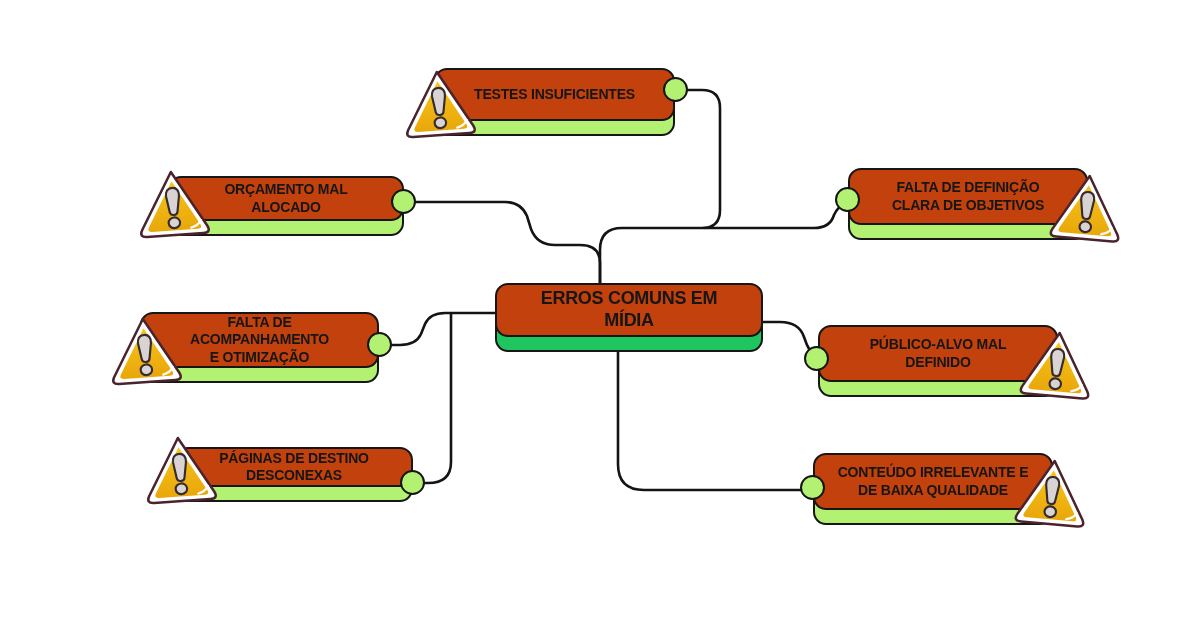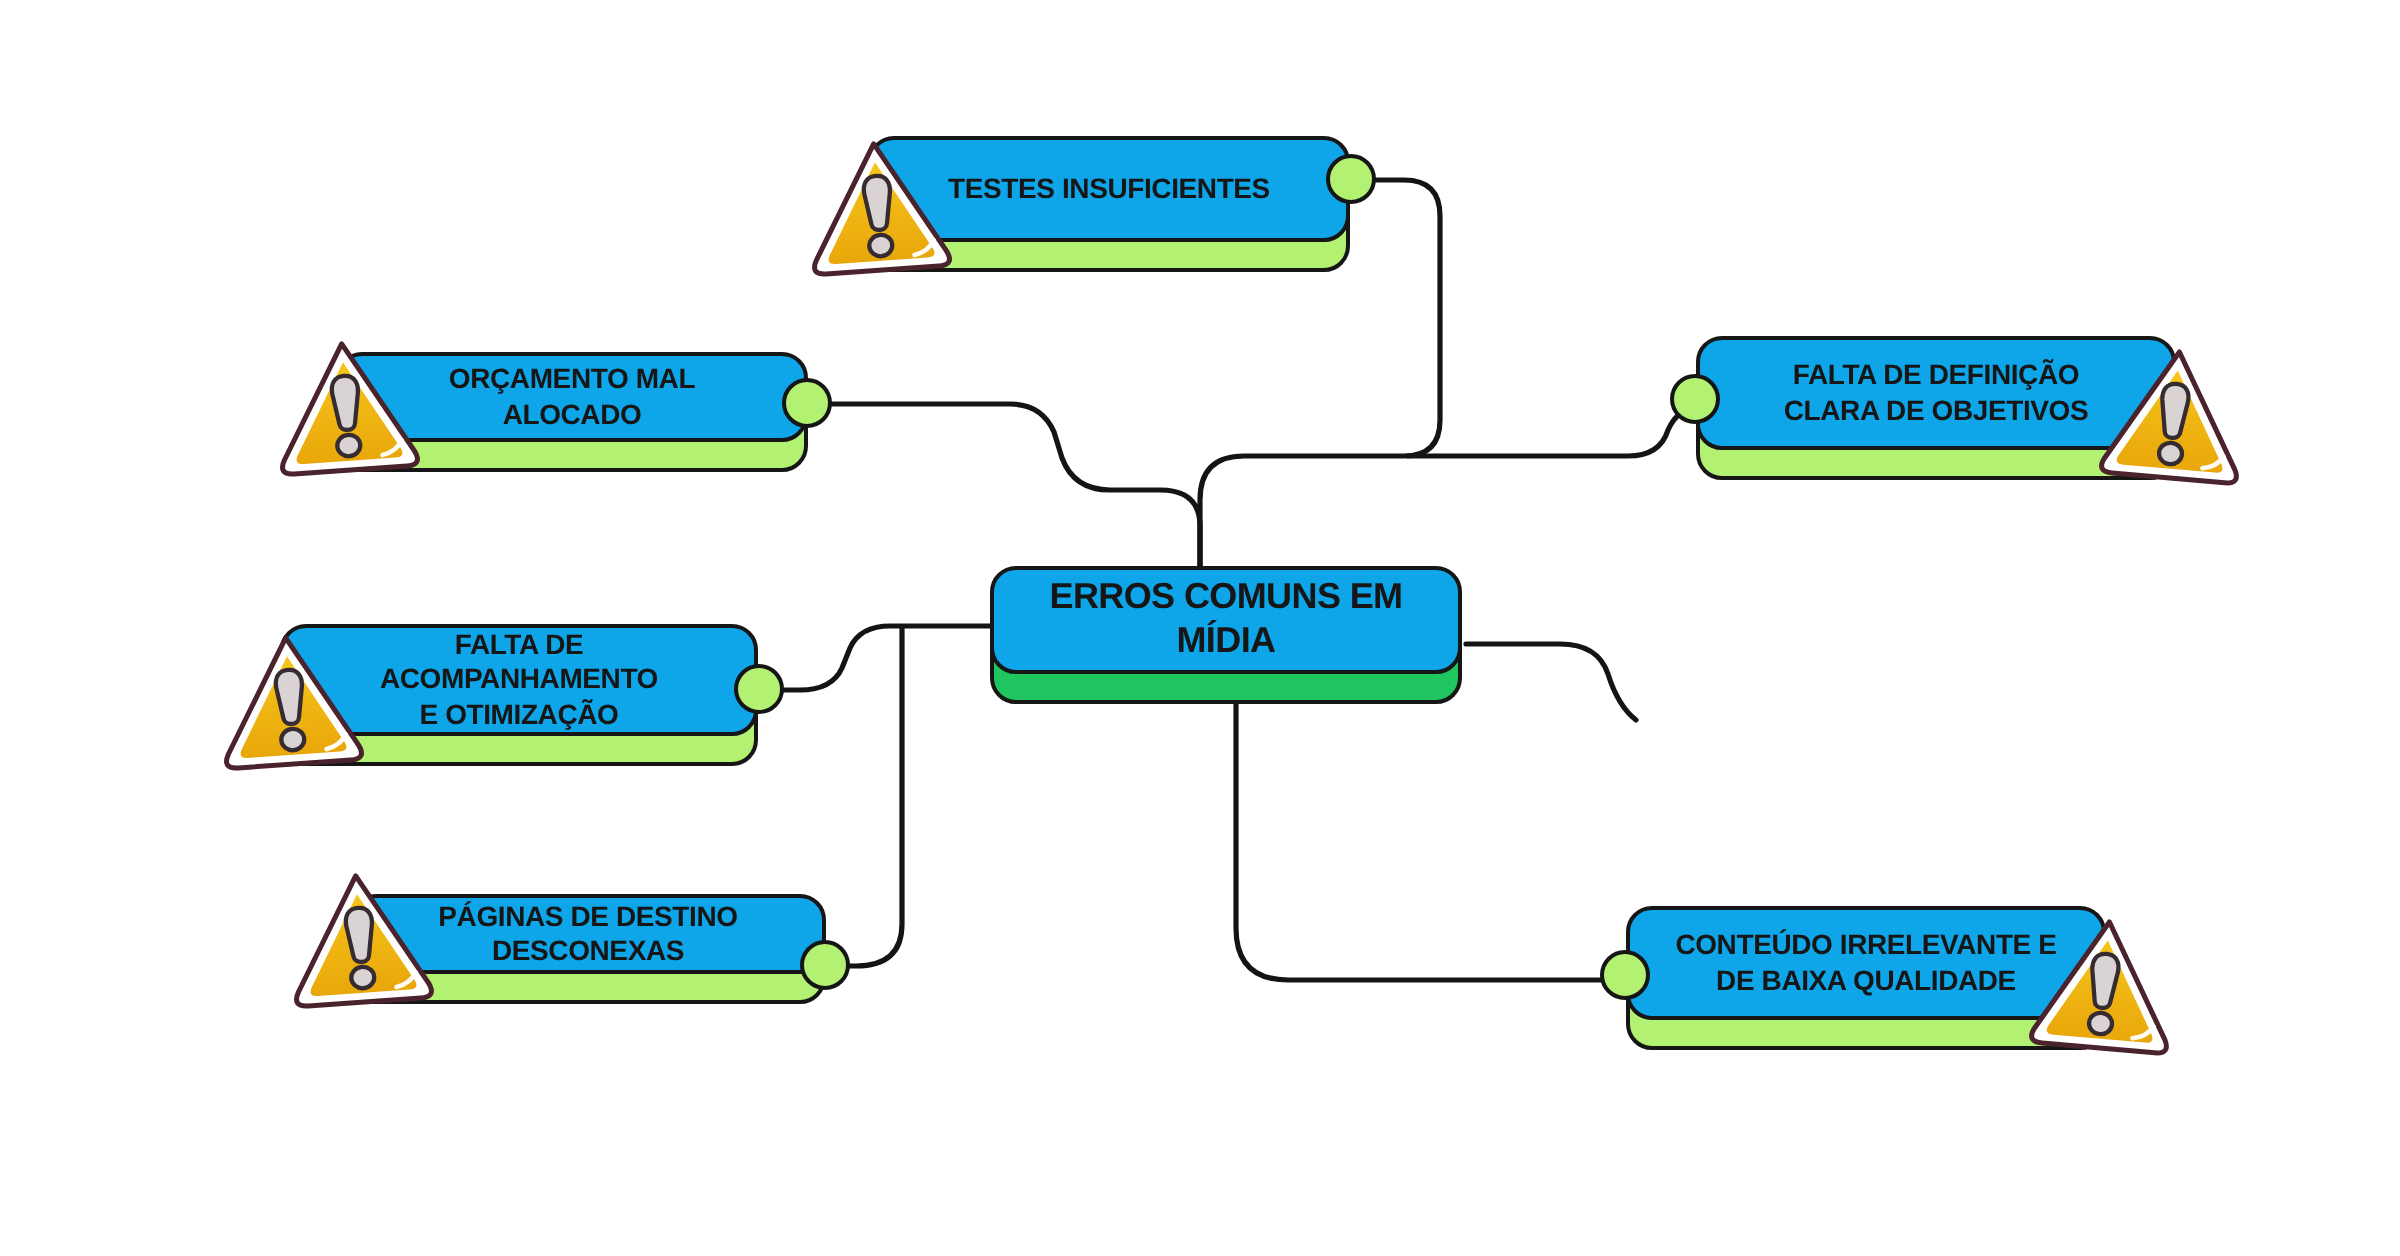--- a/index.html
+++ b/index.html
@@ -12,40 +12,40 @@
 
   .node{position:absolute;z-index:1;}
   .bar{
     position:absolute;left:0;right:0;top:15px;height:100%;
     border:2.6px solid #161616;border-radius:13px;box-sizing:border-box;z-index:1;
   }
   .bar-light{background:#b3f172;}
   .bar-green{background:#1fc65f;}
   .box{
     position:absolute;left:0;top:0;width:100%;height:100%;
-    background:#0ea5e9;border:2.6px solid #161616;border-radius:13px;box-sizing:border-box;
+    background:#c2410c;border:2.6px solid #161616;border-radius:13px;box-sizing:border-box;
     display:flex;align-items:center;justify-content:center;z-index:2;
     padding:2px 20px;
   }
   .label{
     font-weight:bold;font-size:14px;line-height:1.22;letter-spacing:-0.2px;
     color:#161616;text-align:center;white-space:pre-line;
   }
   .n-center .label{font-size:18px;letter-spacing:-0.3px;}
 
   .dot{
     position:absolute;width:25px;height:25px;border-radius:50%;
     background:#b3f172;border:2.8px solid #151515;box-sizing:border-box;z-index:4;
   }
   .tri{position:absolute;width:78px;height:70px;bottom:-17px;z-index:3;}
   .tri-left{left:-34px;transform:rotate(-4deg);}
   .tri-right{right:-38px;transform:rotate(5deg);}
 
   
-  .n-center   {left:495px;top:283px;width:236px;height:54px;}
+  .n-center   {left:495px;top:283px;width:236px;height:54px;padding-left:32px;}
   .n-testes   {left:434px;top:68px; width:241px;height:53px;}
   .n-orcamento{left:168px;top:176px;width:236px;height:45px;}
   .n-acomp    {left:140px;top:312px;width:239px;height:56px;}
   .n-paginas  {left:175px;top:447px;width:238px;height:40px;}
   .n-definicao{left:848px;top:168px;width:240px;height:57px;}
   .n-publico  {left:818px;top:325px;width:240px;height:57px;}
   .n-conteudo {left:813px;top:453px;width:240px;height:57px;}
 
   .n-testes    .dot{right:-13px;top:9px;}
   .n-orcamento .dot{right:-12px;top:13px;}
@@ -146,20 +146,31 @@
     <div class="box">
       <span class="label">FALTA DE DEFINIÇÃO
 CLARA DE OBJETIVOS</span>
     </div>
     <svg class="tri tri-right">
         <use href="#warn"></use>
       </svg>
     <span class="dot"></span>
   </div>
 
+  <div class="node n-publico">
+    <div class="bar bar-light"></div>
+    <div class="box">
+      <span class="label">PÚBLICO-ALVO MAL
+DEFINIDO</span>
+    </div>
+    <svg class="tri tri-right">
+        <use href="#warn"></use>
+      </svg>
+    <span class="dot"></span>
+  </div>
 
   <div class="node n-conteudo">
     <div class="bar bar-light"></div>
     <div class="box">
       <span class="label">CONTEÚDO IRRELEVANTE E
 DE BAIXA QUALIDADE</span>
     </div>
     <svg class="tri tri-right">
         <use href="#warn"></use>
       </svg>

